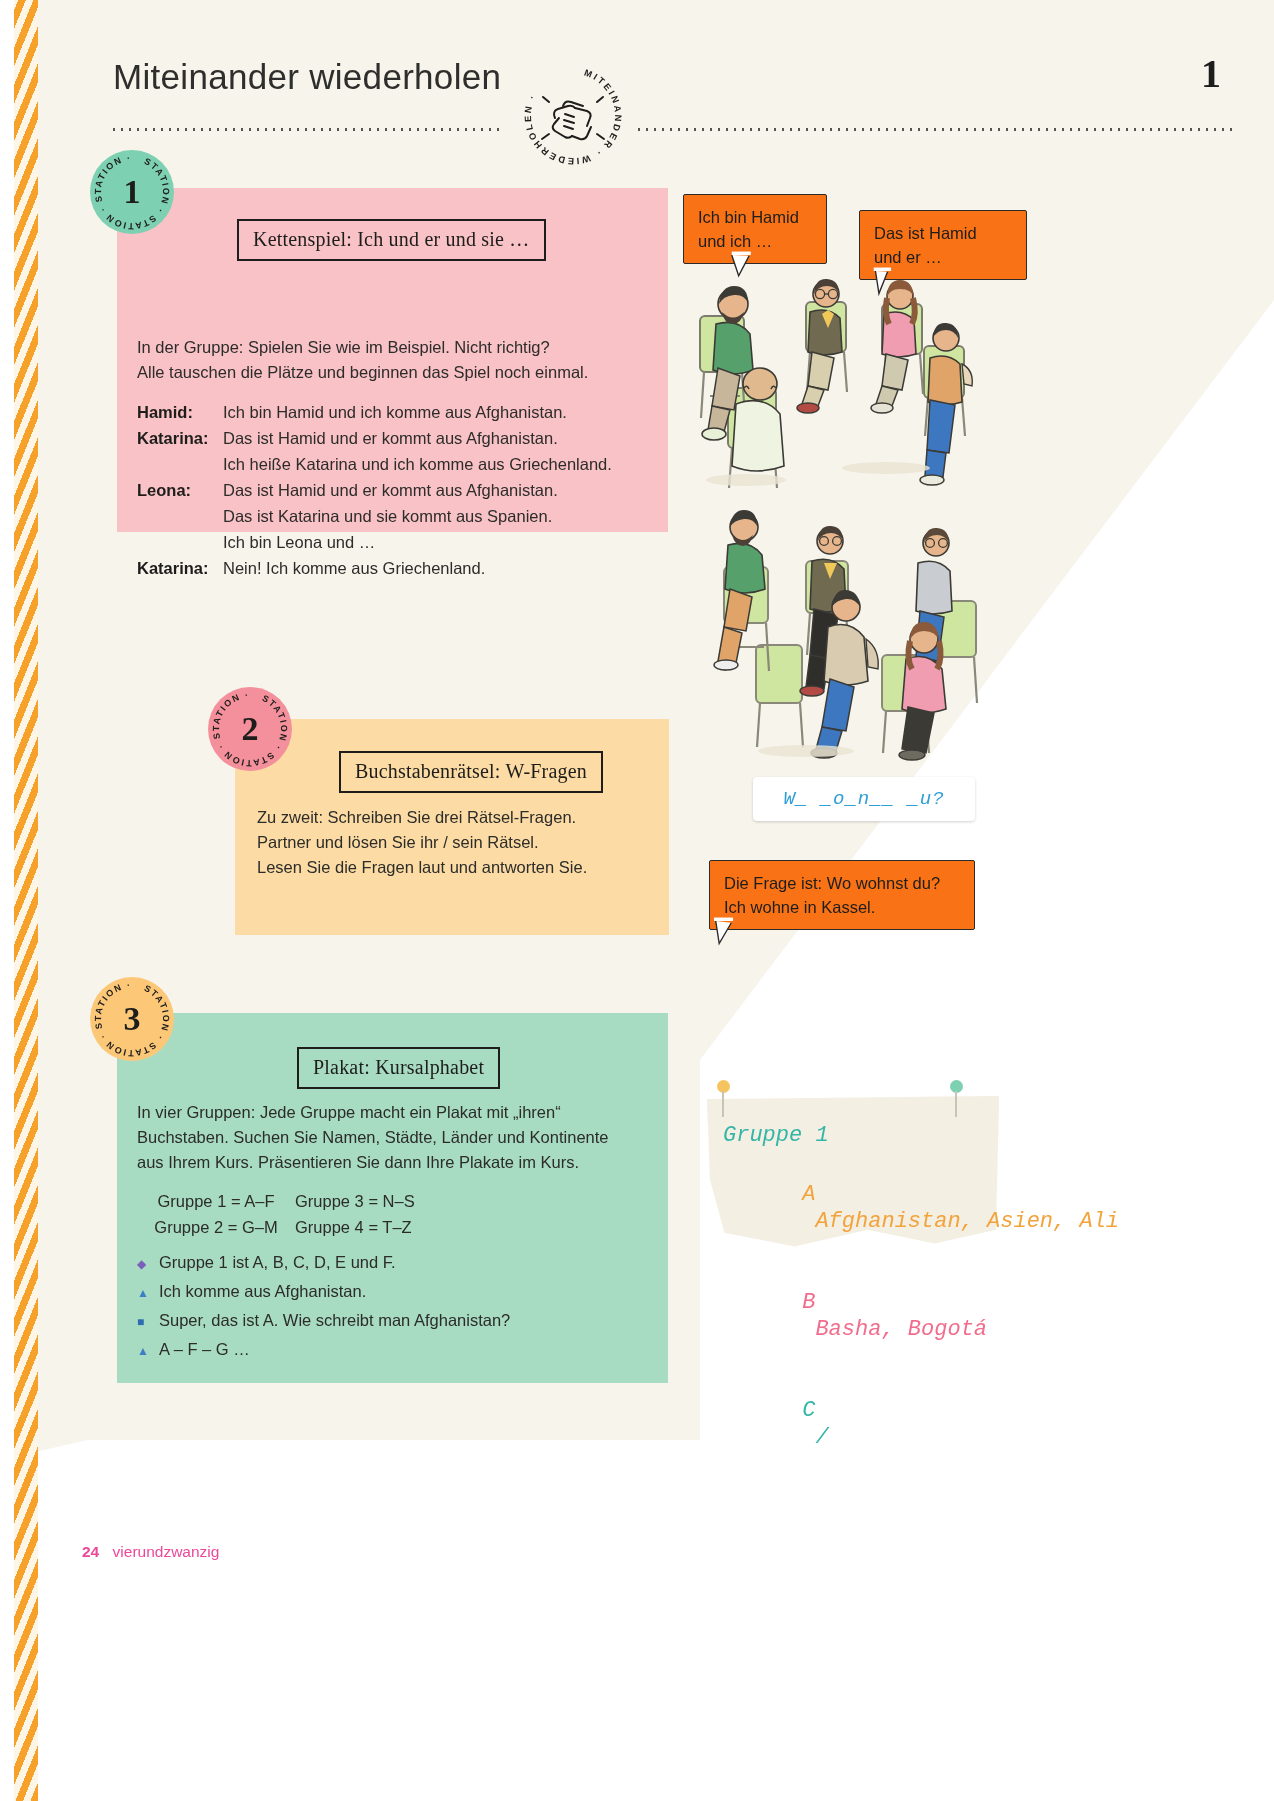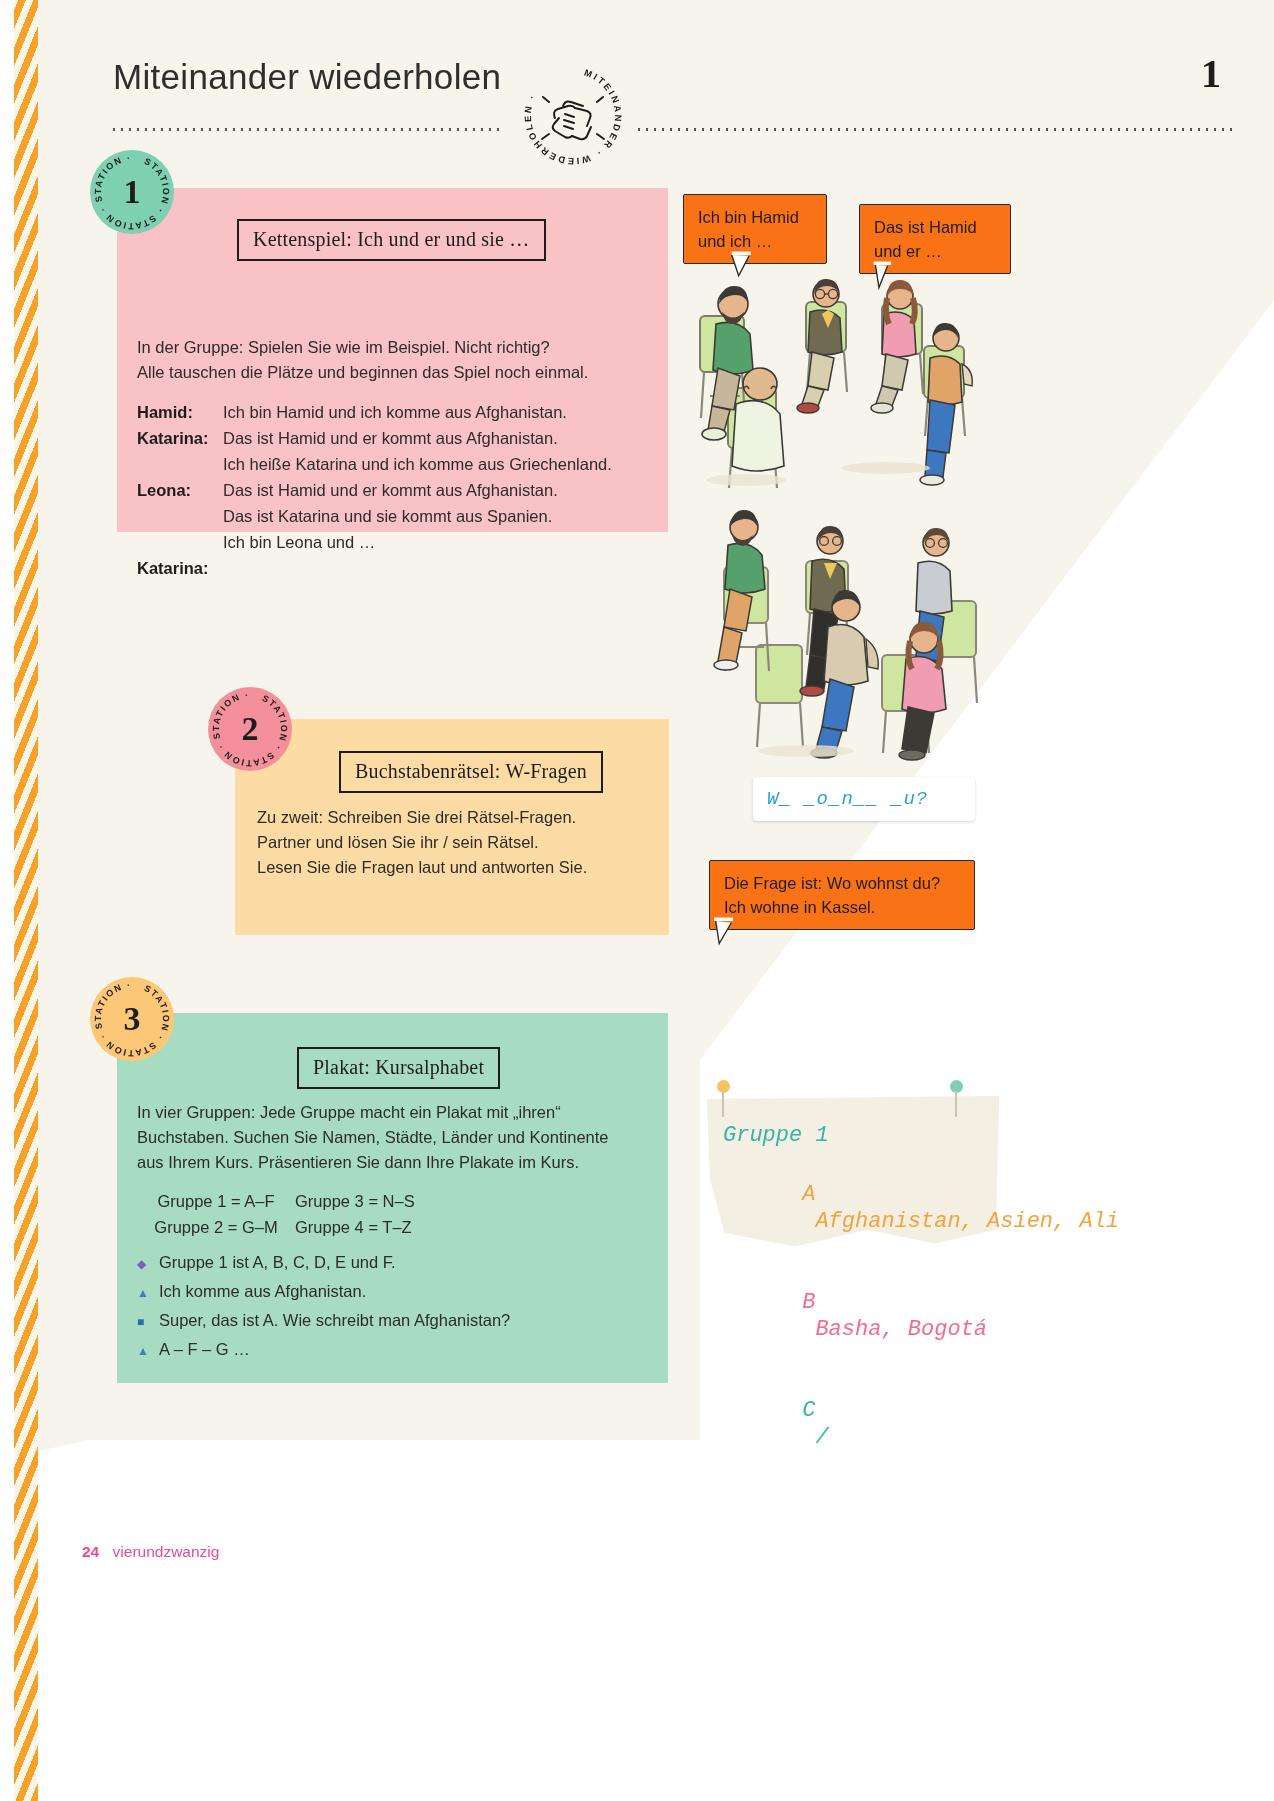--- a/index.html
+++ b/index.html
@@ -143,31 +143,32 @@
     background: #f97316;
     border: 1.6px solid #2b2b29;
     border-radius: 2px;
     font-size: 16.5px; color: #1d1d1b; line-height: 24px;
     padding: 10px 14px;
   }
   .bubble .tail {
     position: absolute; width: 26px; height: 26px; overflow: visible;
   }
   .bub-a { left: 683px; top: 194px; width: 144px; }
-  .bub-b { left: 859px; top: 204px; width: 152px; }
+  .bub-b { left: 859px; top: 210px; width: 168px; }
   .bub-c { left: 709px; top: 860px; width: 266px; }
 
   .bubble-hand {
     position: absolute; left: 753px; top: 777px; width: 222px;
     background: #ffffff; border-radius: 4px;
     padding: 11px 14px;
     font-family: "Liberation Mono", monospace;
     font-size: 19px; color: #2f9fd6; font-style: italic;
     letter-spacing: 1px;
     box-shadow: 0 1px 3px rgba(0,0,0,0.18);
+    text-align: center;
   }
 
   
   .illus { position: absolute; }
   .illus-top { left: 686px; top: 268px; width: 335px; height: 240px; }
   .illus-bot { left: 686px; top: 505px; width: 335px; height: 260px; }
 
   
   .note {
     position: absolute; left: 707px; top: 1096px; width: 292px; height: 152px;
@@ -306,20 +307,21 @@
   <div class="dlg-row">
     <span class="dlg-name"></span>
     <span class="dlg-line">Das ist Katarina und sie kommt aus Spanien.</span>
   </div>
   <div class="dlg-row">
     <span class="dlg-name"></span>
     <span class="dlg-line">Ich bin Leona und …</span>
   </div>
   <div class="dlg-row">
     <span class="dlg-name">Katarina:</span>
+    <span class="dlg-line">Nein! Ich komme aus Griechenland.</span>
   </div>
 </div>
 
 <div class="bubble bub-a">
   <div>Ich bin Hamid</div>
   <div>und ich …</div>
   <svg class="tail" style="left:46px; top:60px;" viewBox="0 0 30 30">
     <path d="M2,0 L10,24 L22,1" fill="#fff" stroke="#2b2b29" stroke-width="1.6"></path>
     <path d="M2,-2 L24,-2" stroke="#fff" stroke-width="4"></path>
   </svg>

